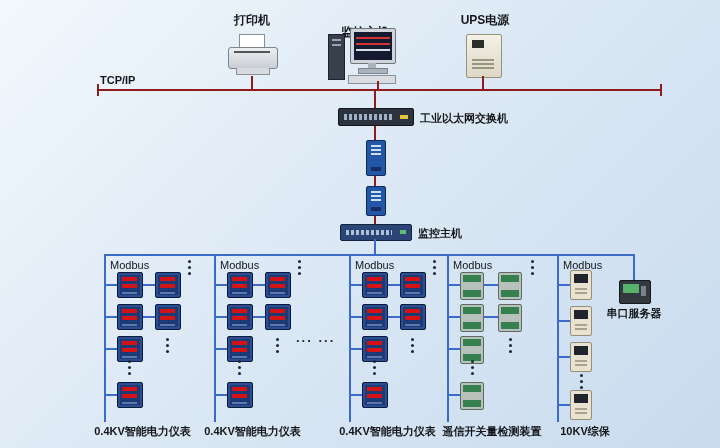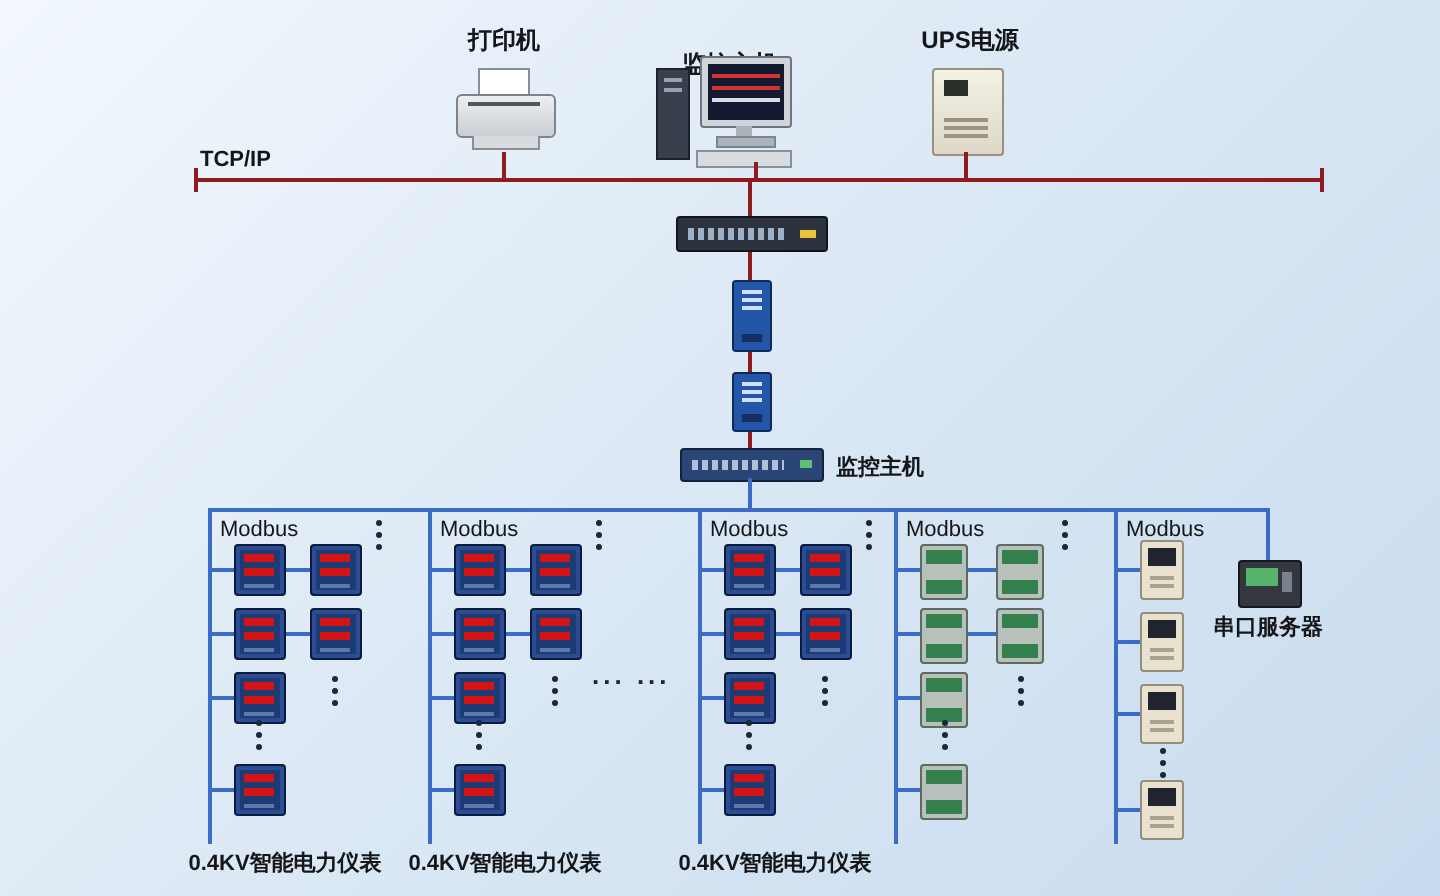--- a/index.html
+++ b/index.html
@@ -103,20 +103,21 @@
   <div class="lbl small" style="left:100px;top:74px;">TCP/IP</div>
   <div class="ln red" style="left:98px;top:89px;width:563px;height:2px;"></div>
   <div class="ln red" style="left:97px;top:84px;width:2px;height:12px;"></div>
   <div class="ln red" style="left:660px;top:84px;width:2px;height:12px;"></div>
   <div class="ln red" style="left:251px;top:76px;width:2px;height:14px;"></div>
   <div class="ln red" style="left:377px;top:81px;width:2px;height:9px;"></div>
   <div class="ln red" style="left:482px;top:76px;width:2px;height:14px;"></div>
 
   <div class="ln red" style="left:374px;top:91px;width:2px;height:133px;"></div>
   <div class="switch"></div>
+  <div class="lbl small" style="left:420px;top:111px;">工业以太网交换机</div>
   <div class="conv" style="left:366px;top:140px;width:18px;height:34px;"></div>
   <div class="conv" style="left:366px;top:186px;width:18px;height:28px;"></div>
   <div class="serial"></div>
   <div class="lbl small" style="left:418px;top:226px;">监控主机</div>
   <div class="ln blue" style="left:374px;top:239px;width:2px;height:15px;"></div>
 
   <div class="ln blue" style="left:104px;top:254px;width:531px;height:2px;"></div>
 
   <div class="ln blue" style="left:104px;top:254px;width:2px;height:168px;"></div>
   <div class="lbl small normal" style="left:110px;top:259px;">Modbus</div>
@@ -196,14 +197,16 @@
   <div class="relay" style="left:570px;top:390px;"></div>
   <div class="dots" style="left:580px;top:374px;"></div>
 
   <div class="ln blue" style="left:633px;top:254px;width:2px;height:26px;"></div>
   <div class="gen"></div>
   <div class="lbl small" style="left:600px;top:306px;width:68px;">串口服务器</div>
 
   <div class="lbl small" style="left:90px;top:424px;width:105px;">0.4KV智能电力仪表</div>
   <div class="lbl small" style="left:200px;top:424px;width:105px;">0.4KV智能电力仪表</div>
   <div class="lbl small" style="left:335px;top:424px;width:105px;">0.4KV智能电力仪表</div>
+  <div class="lbl small" style="left:432px;top:424px;width:120px;">遥信开关量检测装置</div>
+  <div class="lbl small" style="left:540px;top:424px;width:90px;">10KV综保</div>
 
 </div>
 
 </body></html>

